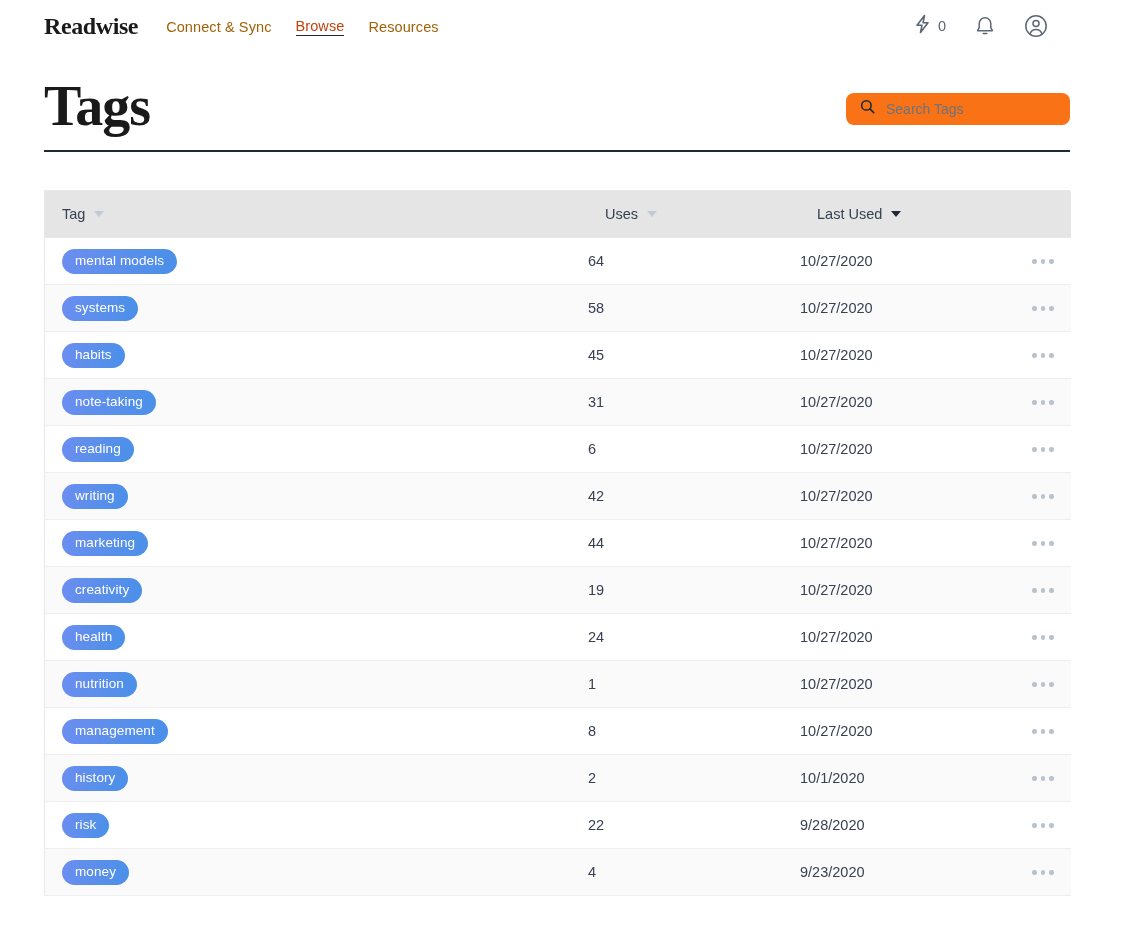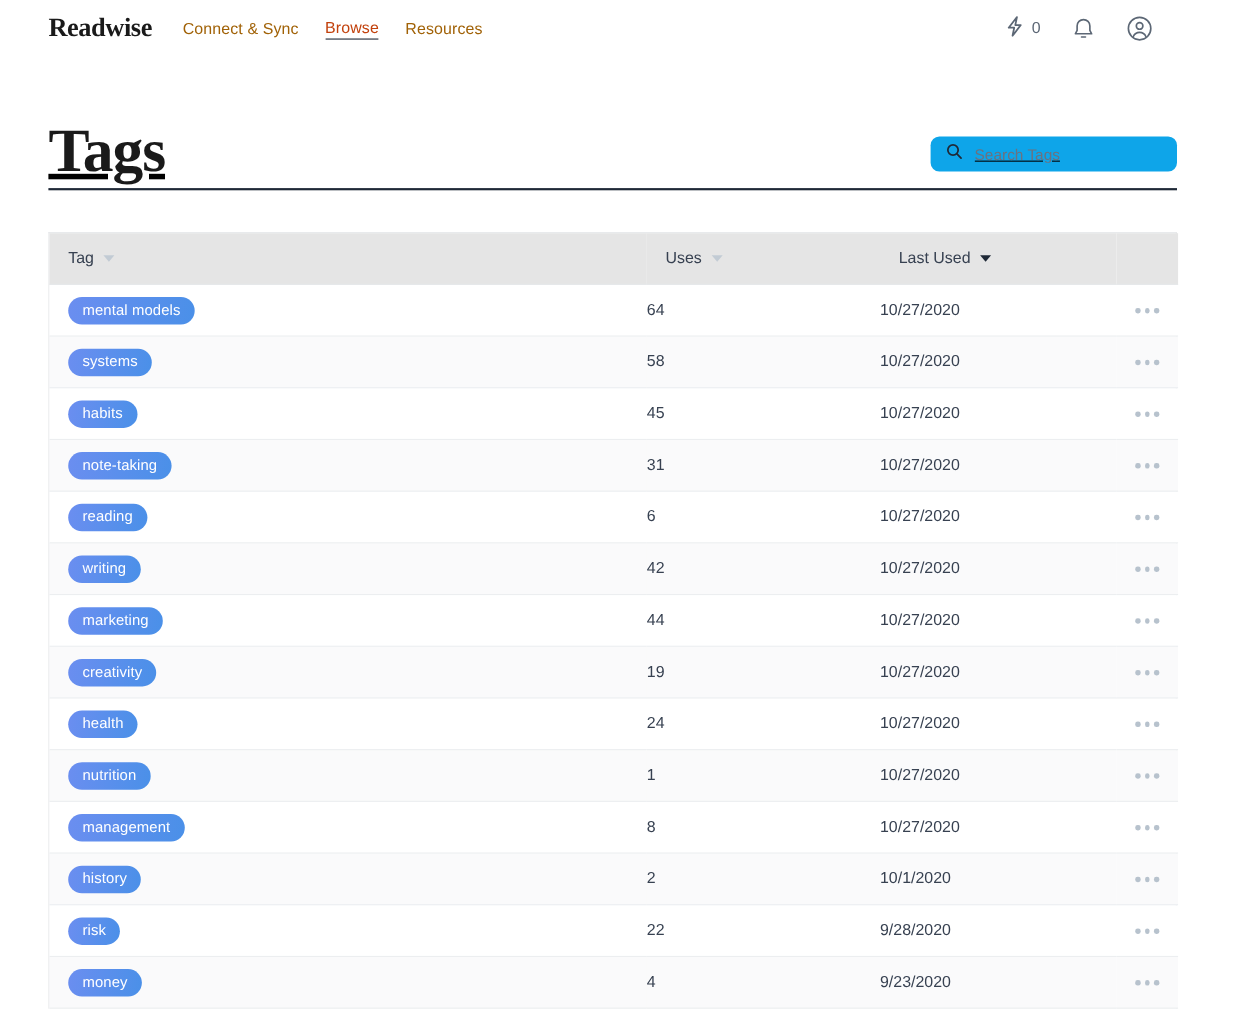--- a/index.html
+++ b/index.html
@@ -68,42 +68,41 @@
   }
   .icon-btn {
     display: flex;
     align-items: center;
     justify-content: center;
     line-height: 0;
   }
 
   
   .page-head {
-    margin: 56px 60px 0 44px;
+    margin: 25px 60px 0 44px;
     display: flex;
     align-items: flex-end;
     justify-content: space-between;
     border-bottom: 2px solid #1f2937;
-    padding-bottom: 4px;
+    padding-bottom: 14px;
     width: 1026px;
-    text-decoration: underline;
   }
   .page-title {
     font-family: "Liberation Serif", serif;
     font-weight: 700;
     font-size: 56px;
     line-height: 1.05;
     color: #1a1a1a;
     letter-spacing: -1px;
   }
   .search-wrap {
     display: flex;
     align-items: center;
     gap: 11px;
-    background: #0ea5e9;
+    background: #f97316;
     border-radius: 8px;
     width: 224px;
     height: 32px;
     padding: 0 14px;
     margin-bottom: 11px;
   }
   .search-input {
     border: none;
     outline: none;
     background: transparent;

